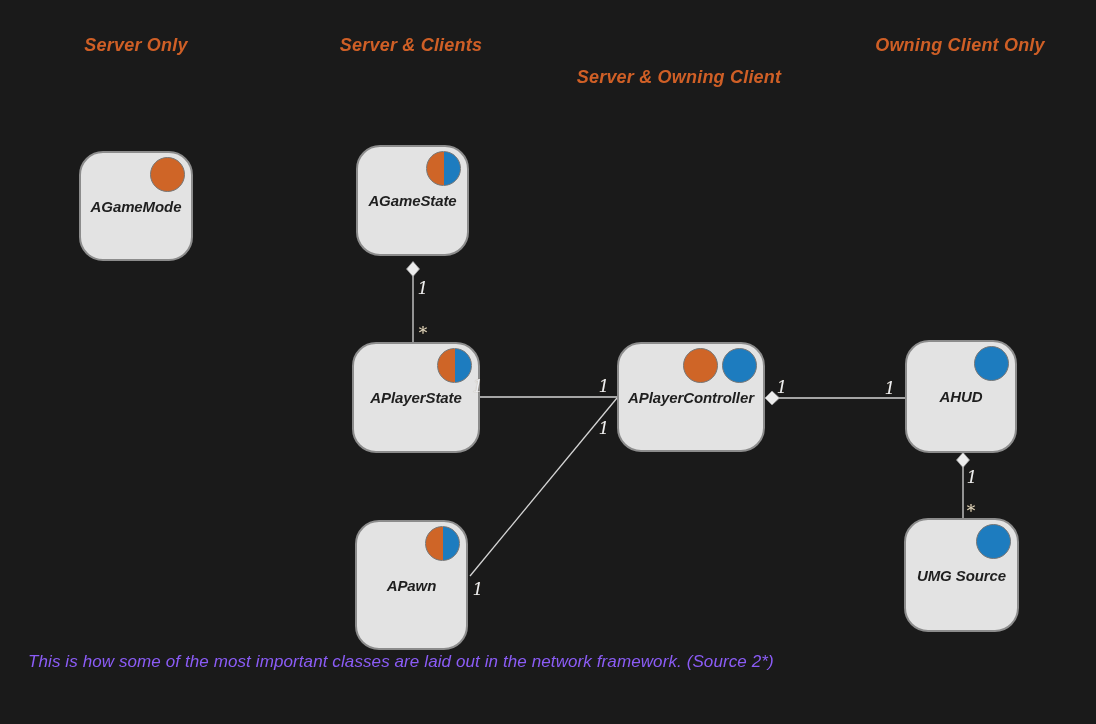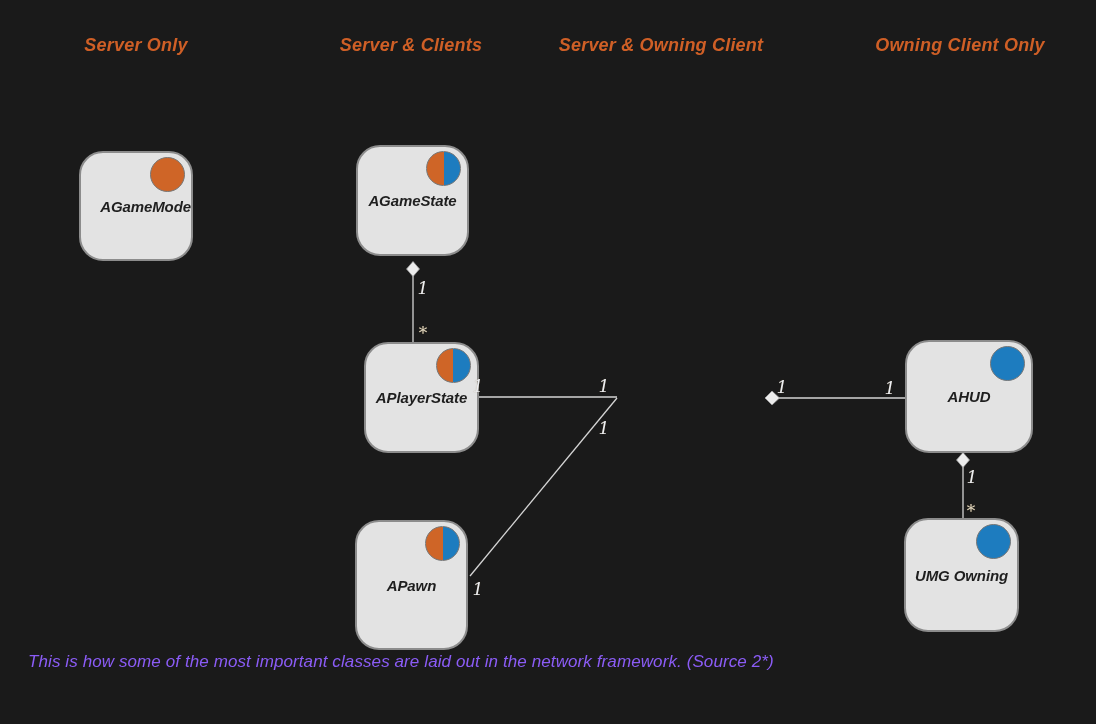--- a/index.html
+++ b/index.html
@@ -40,63 +40,68 @@
     font-weight:400;letter-spacing:.1px;
   }
 </style>
 </head>
 <body>
 
 <div class="canvas">
 
   <div class="col-header" style="left:-14px;">Server Only</div>
   <div class="col-header" style="left:261px;">Server &amp; Clients</div>
-  <div class="col-header" style="left:511px;">Server &amp; Owning Client</div>
+  <div class="col-header" style="left:529px;margin-top:32px;">Server &amp; Owning Client</div>
   <div class="col-header" style="left:810px;">Owning Client Only</div>
 
   <svg class="connectors" width="1096" height="724">
     <line x1="413" y1="262" x2="413" y2="342"></line>
     <line x1="470" y1="397" x2="617" y2="397"></line>
     <line x1="470" y1="576" x2="617" y2="398"></line>
     <line x1="765" y1="398" x2="905" y2="398"></line>
     <line x1="963" y1="453" x2="963" y2="518"></line>
     <polygon points="413,261.5 419.5,269 413,276.5 406.5,269"></polygon>
     <polygon points="765,398 772,391 779.5,398 772,405"></polygon>
     <polygon points="963,452.5 969.5,460 963,467.5 956.5,460"></polygon>
   </svg>
 
-  <div class="node" style="left:79px;top:151px;width:114px;height:110px;justify-content:flex-end;">
+  <div class="node" style="left:79px;top:151px;width:114px;height:110px;">
     <span class="circle c-orange"></span>
     <span class="node-label">AGameMode</span>
   </div>
 
   <div class="node" style="left:356px;top:145px;width:113px;height:111px;">
     <span class="circle c-split"></span>
     <span class="node-label">AGameState</span>
   </div>
 
-  <div class="node" style="left:364px;top:342px;width:115px;height:111px;">
+  <div class="node" style="left:352px;top:342px;width:128px;height:111px;">
     <span class="circle c-split"></span>
     <span class="node-label">APlayerState</span>
   </div>
 
   <div class="node" style="left:355px;top:520px;width:113px;height:130px;">
     <span class="circle c-split"></span>
     <span class="node-label">APawn</span>
   </div>
 
+  <div class="node" style="left:617px;top:342px;width:148px;height:110px;">
+    <span class="circle c-orange pos-left"></span>
+    <span class="circle c-blue"></span>
+    <span class="node-label">APlayerController</span>
+  </div>
 
-  <div class="node" style="left:905px;top:340px;width:128px;height:113px;">
+  <div class="node" style="left:905px;top:340px;width:112px;height:113px;">
     <span class="circle c-blue"></span>
     <span class="node-label">AHUD</span>
   </div>
 
   <div class="node" style="left:904px;top:518px;width:115px;height:114px;">
     <span class="circle c-blue"></span>
-    <span class="node-label">UMG Owning</span>
+    <span class="node-label">UMG Source</span>
   </div>
 
   <span class="mult" style="left:423px;top:288px;">1</span>
   <span class="mult star" style="left:423px;top:333px;">*</span>
   <span class="mult" style="left:478px;top:386px;">1</span>
   <span class="mult" style="left:604px;top:386px;">1</span>
   <span class="mult" style="left:478px;top:589px;">1</span>
   <span class="mult" style="left:604px;top:428px;">1</span>
   <span class="mult" style="left:782px;top:387px;">1</span>
   <span class="mult" style="left:890px;top:388px;">1</span>

